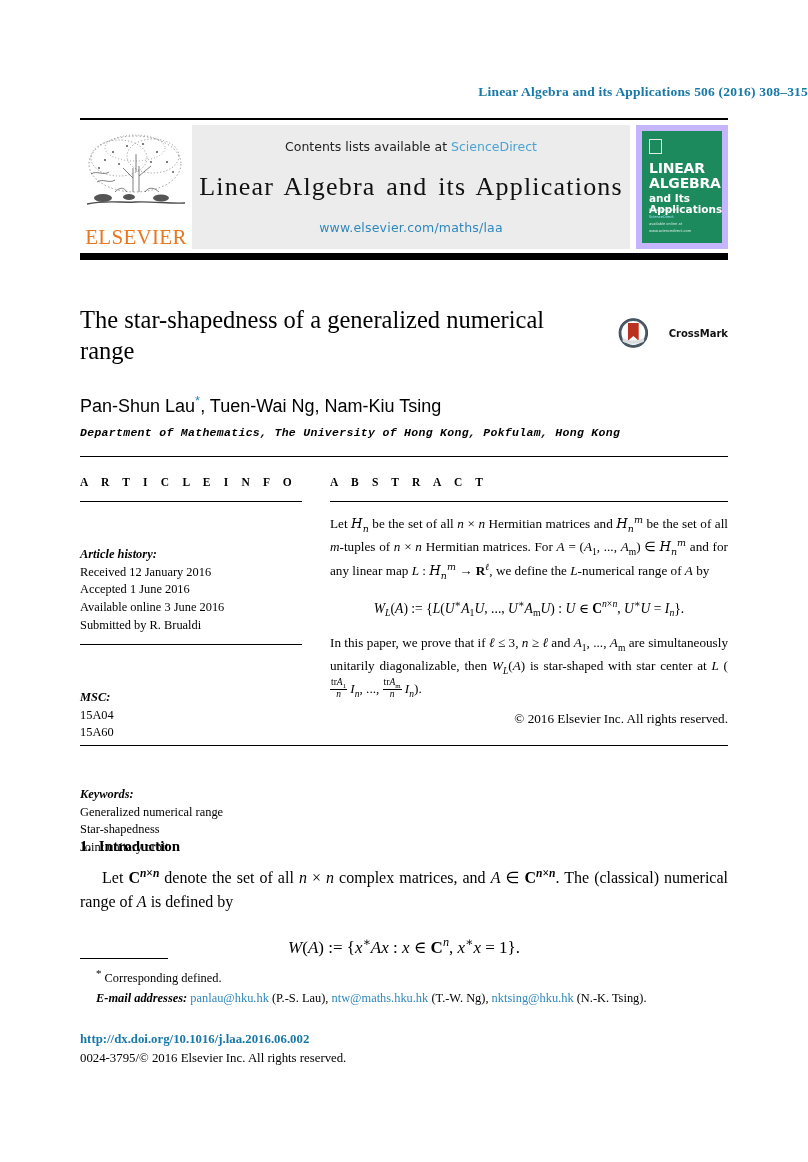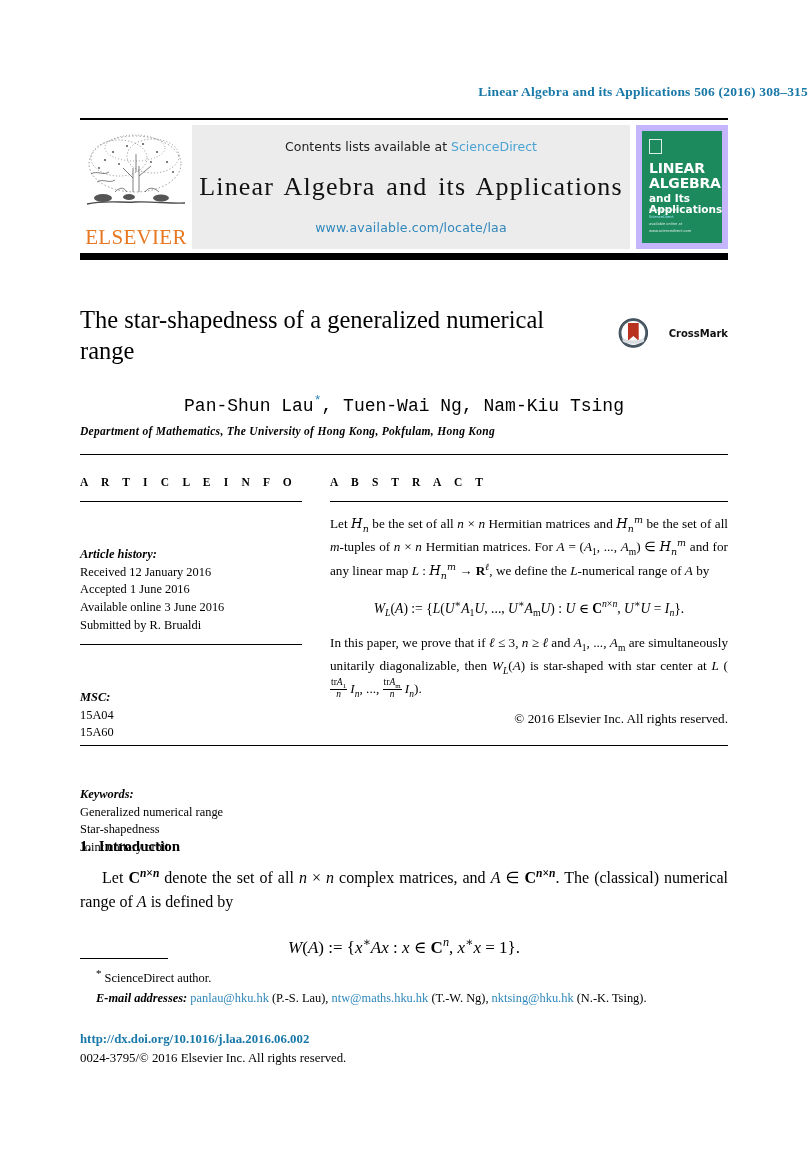--- a/index.html
+++ b/index.html
@@ -174,29 +174,28 @@
   }
   .crossmark-word {
     font-family: "DejaVu Sans", sans-serif;
     font-weight: bold;
     font-size: 10px;
     margin-left: 20px;
     color: #111;
   }
   .authors {
     margin-top: 26px;
-    font-family: Liberation Mono, monospace;
+    font-family: Liberation Sans, sans-serif;
     font-size: 18px;
     color: #000;
-    text-align: center;
   }
   .authors .corresp-star { color: #2f87bb; font-size: 13px; vertical-align: super; }
   .affiliation {
     margin-top: 9px;
-    font-family: Liberation Serif, serif;
+    font-family: Liberation Mono, monospace;
     font-style: italic;
     font-weight: bold;
     font-size: 11.5px;
     letter-spacing: 0.3px;
     color: #000;
   }
   .title-rule {
     margin-top: 17px;
     height: 1.2px;
     background: #000;
@@ -376,21 +375,21 @@
               <ellipse cx="78" cy="68" rx="8" ry="3.5"></ellipse>
             </g>
           </svg>
         </div>
         <div class="elsevier-word">ELSEVIER</div>
       </div>
 
       <div class="center-panel">
         <div class="contents-line"><span>Contents lists available at </span><span class="sd-link">ScienceDirect</span></div>
         <div class="journal-title">Linear Algebra and its Applications</div>
-        <div class="journal-url">www.available.com/locate/laa</div>
+        <div class="journal-url">www.elsevier.com/maths/laa</div>
       </div>
 
       <div class="cover-thumb">
         <div class="cover-mini-logo"></div>
         <div class="cover-l1">LINEAR</div>
         <div class="cover-l2">ALGEBRA</div>
         <div class="cover-l3">and Its</div>
         <div class="cover-l4">Applications</div>
         <div class="cover-foot">
           <div>Editors-in-Chief:</div>
@@ -478,21 +477,21 @@
 
     <div class="body-para"><span>Let </span><span class="bb">C<sup class="s"><span class="mi">n</span>×<span class="mi">n</span></sup></span><span> denote the set of all </span><span class="mi">n</span> × <span class="mi">n</span><span> complex matrices, and </span><span class="mi">A</span> ∈ <span class="bb">C<sup class="s"><span class="mi">n</span>×<span class="mi">n</span></sup></span><span>. The (classical) numerical range of </span><span class="mi">A</span><span> is defined by</span></div>
 
     <div class="body-eq">
       <span class="mi">W</span>(<span class="mi">A</span>) := {<span class="mi">x</span><sup class="s">∗</sup><span class="mi">Ax</span> : <span class="mi">x</span> ∈ <span class="bb">C</span><sup class="s"><span class="mi">n</span></sup>, <span class="mi">x</span><sup class="s">∗</sup><span class="mi">x</span> = 1}.
     </div>
   </div>
 
   <div class="footnotes">
     <div class="fn-rule"></div>
-    <div class="fn-line fn-indent"><span class="fn-star">*</span> <span>ScienceDirect author.</span></div>
+    <div class="fn-line fn-indent"><span class="fn-star">*</span> <span>Corresponding defined.</span></div>
     <div class="fn-line fn-emails" style="text-indent:16px;"><span class="em-label">E-mail addresses:</span> <span class="lnk">panlau@hku.hk</span> <span>(P.-S. Lau)</span>, <span class="lnk">ntw@maths.hku.hk</span> <span>(T.-W. Ng)</span>, <span class="lnk">nktsing@hku.hk</span> <span>(N.-K. Tsing)</span>.</div>
   </div>
 
   <div class="colophon">
     <div class="doi-link">http://dx.doi.org/10.1016/j.laa.2016.06.002</div>
     <div>0024-3795/© 2016 Elsevier Inc. All rights reserved.</div>
   </div>
 
 </div>
 

